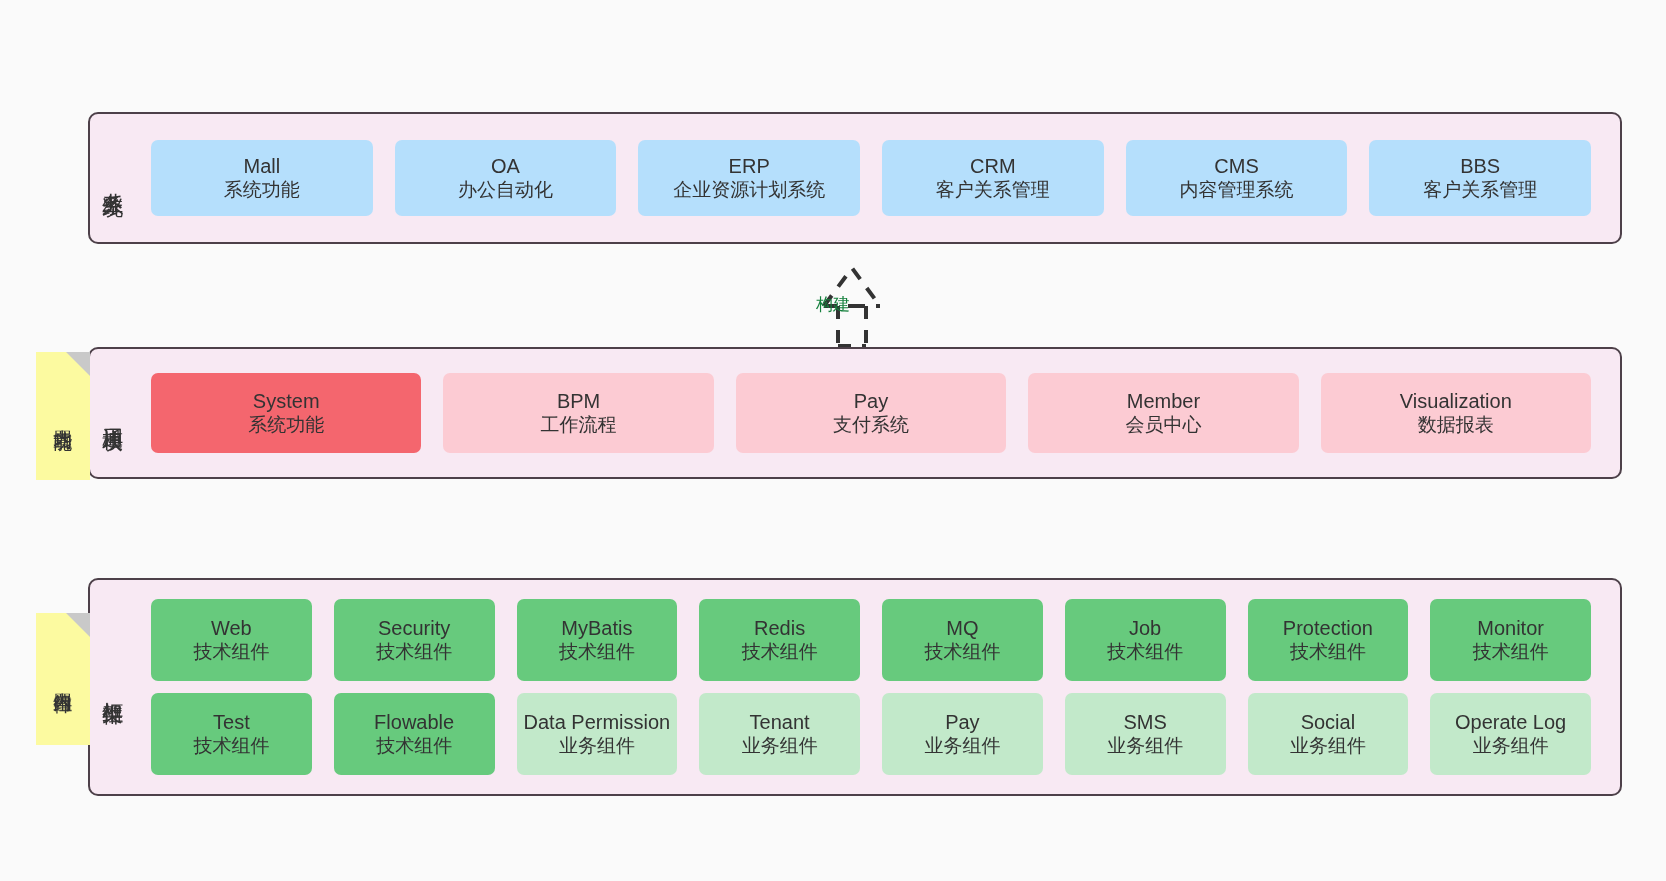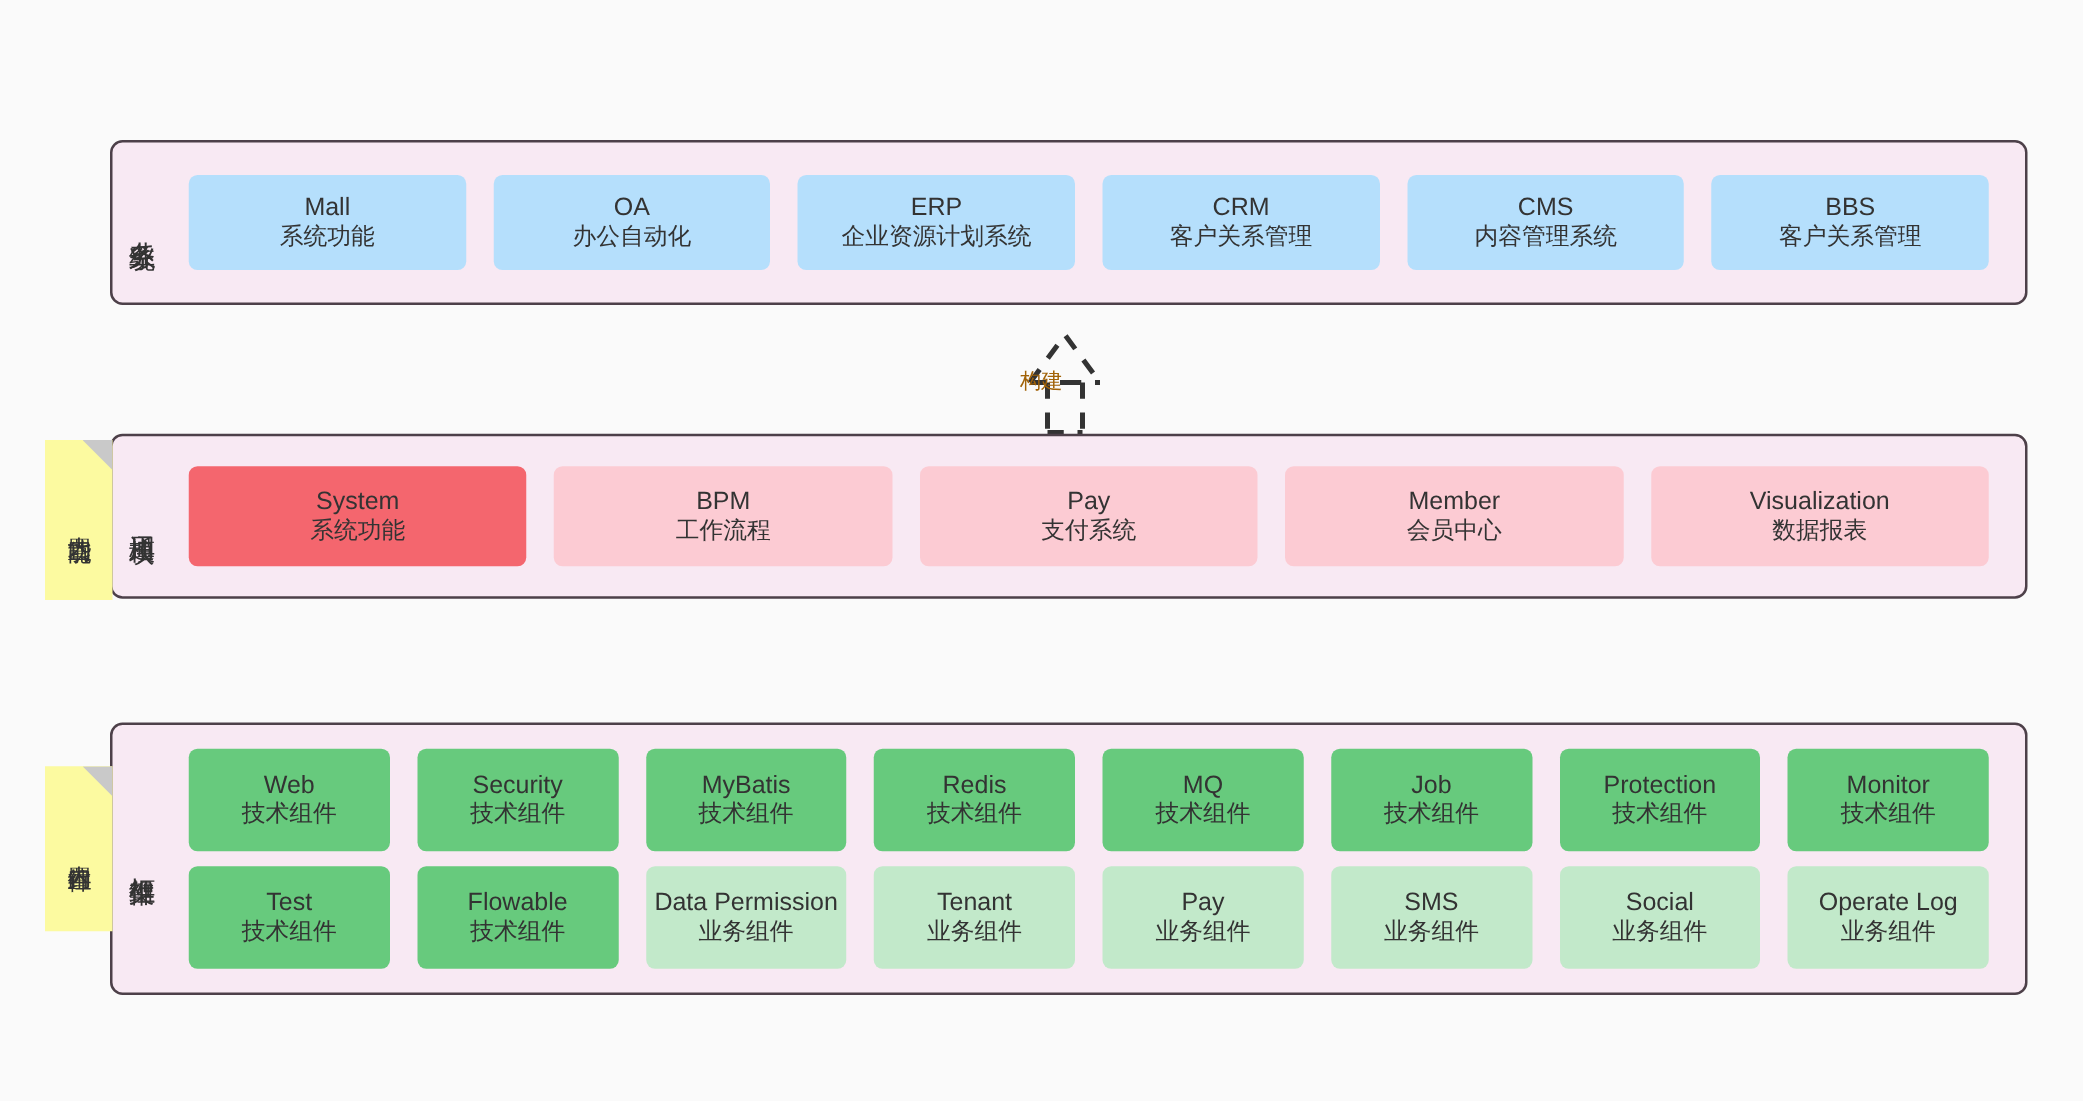--- a/index.html
+++ b/index.html
@@ -112,21 +112,21 @@
   }
   #note-builtin-function{left:36px;top:352px;width:54px;height:128px;}
   #note-builtin-component{left:36px;top:613px;width:54px;height:132px;}
 
   
   .connector{position:absolute;}
   .connector svg{display:block;overflow:visible;}
   .connector .clabel{
     position:absolute;
     font-size:17px;
-    color:#a16207;
+    color:#15803d;
     background:transparent;
     white-space:nowrap;
     line-height:1;
   }
   #connector-build{left:752px;top:258px;width:200px;height:90px;}
   #connector-build .clabel{left:64px;top:38px;}
   #connector-implement{left:766px;top:488px;width:200px;height:90px;}
   #connector-implement .clabel{left:64px;top:38px;}
 </style>
 </head>

